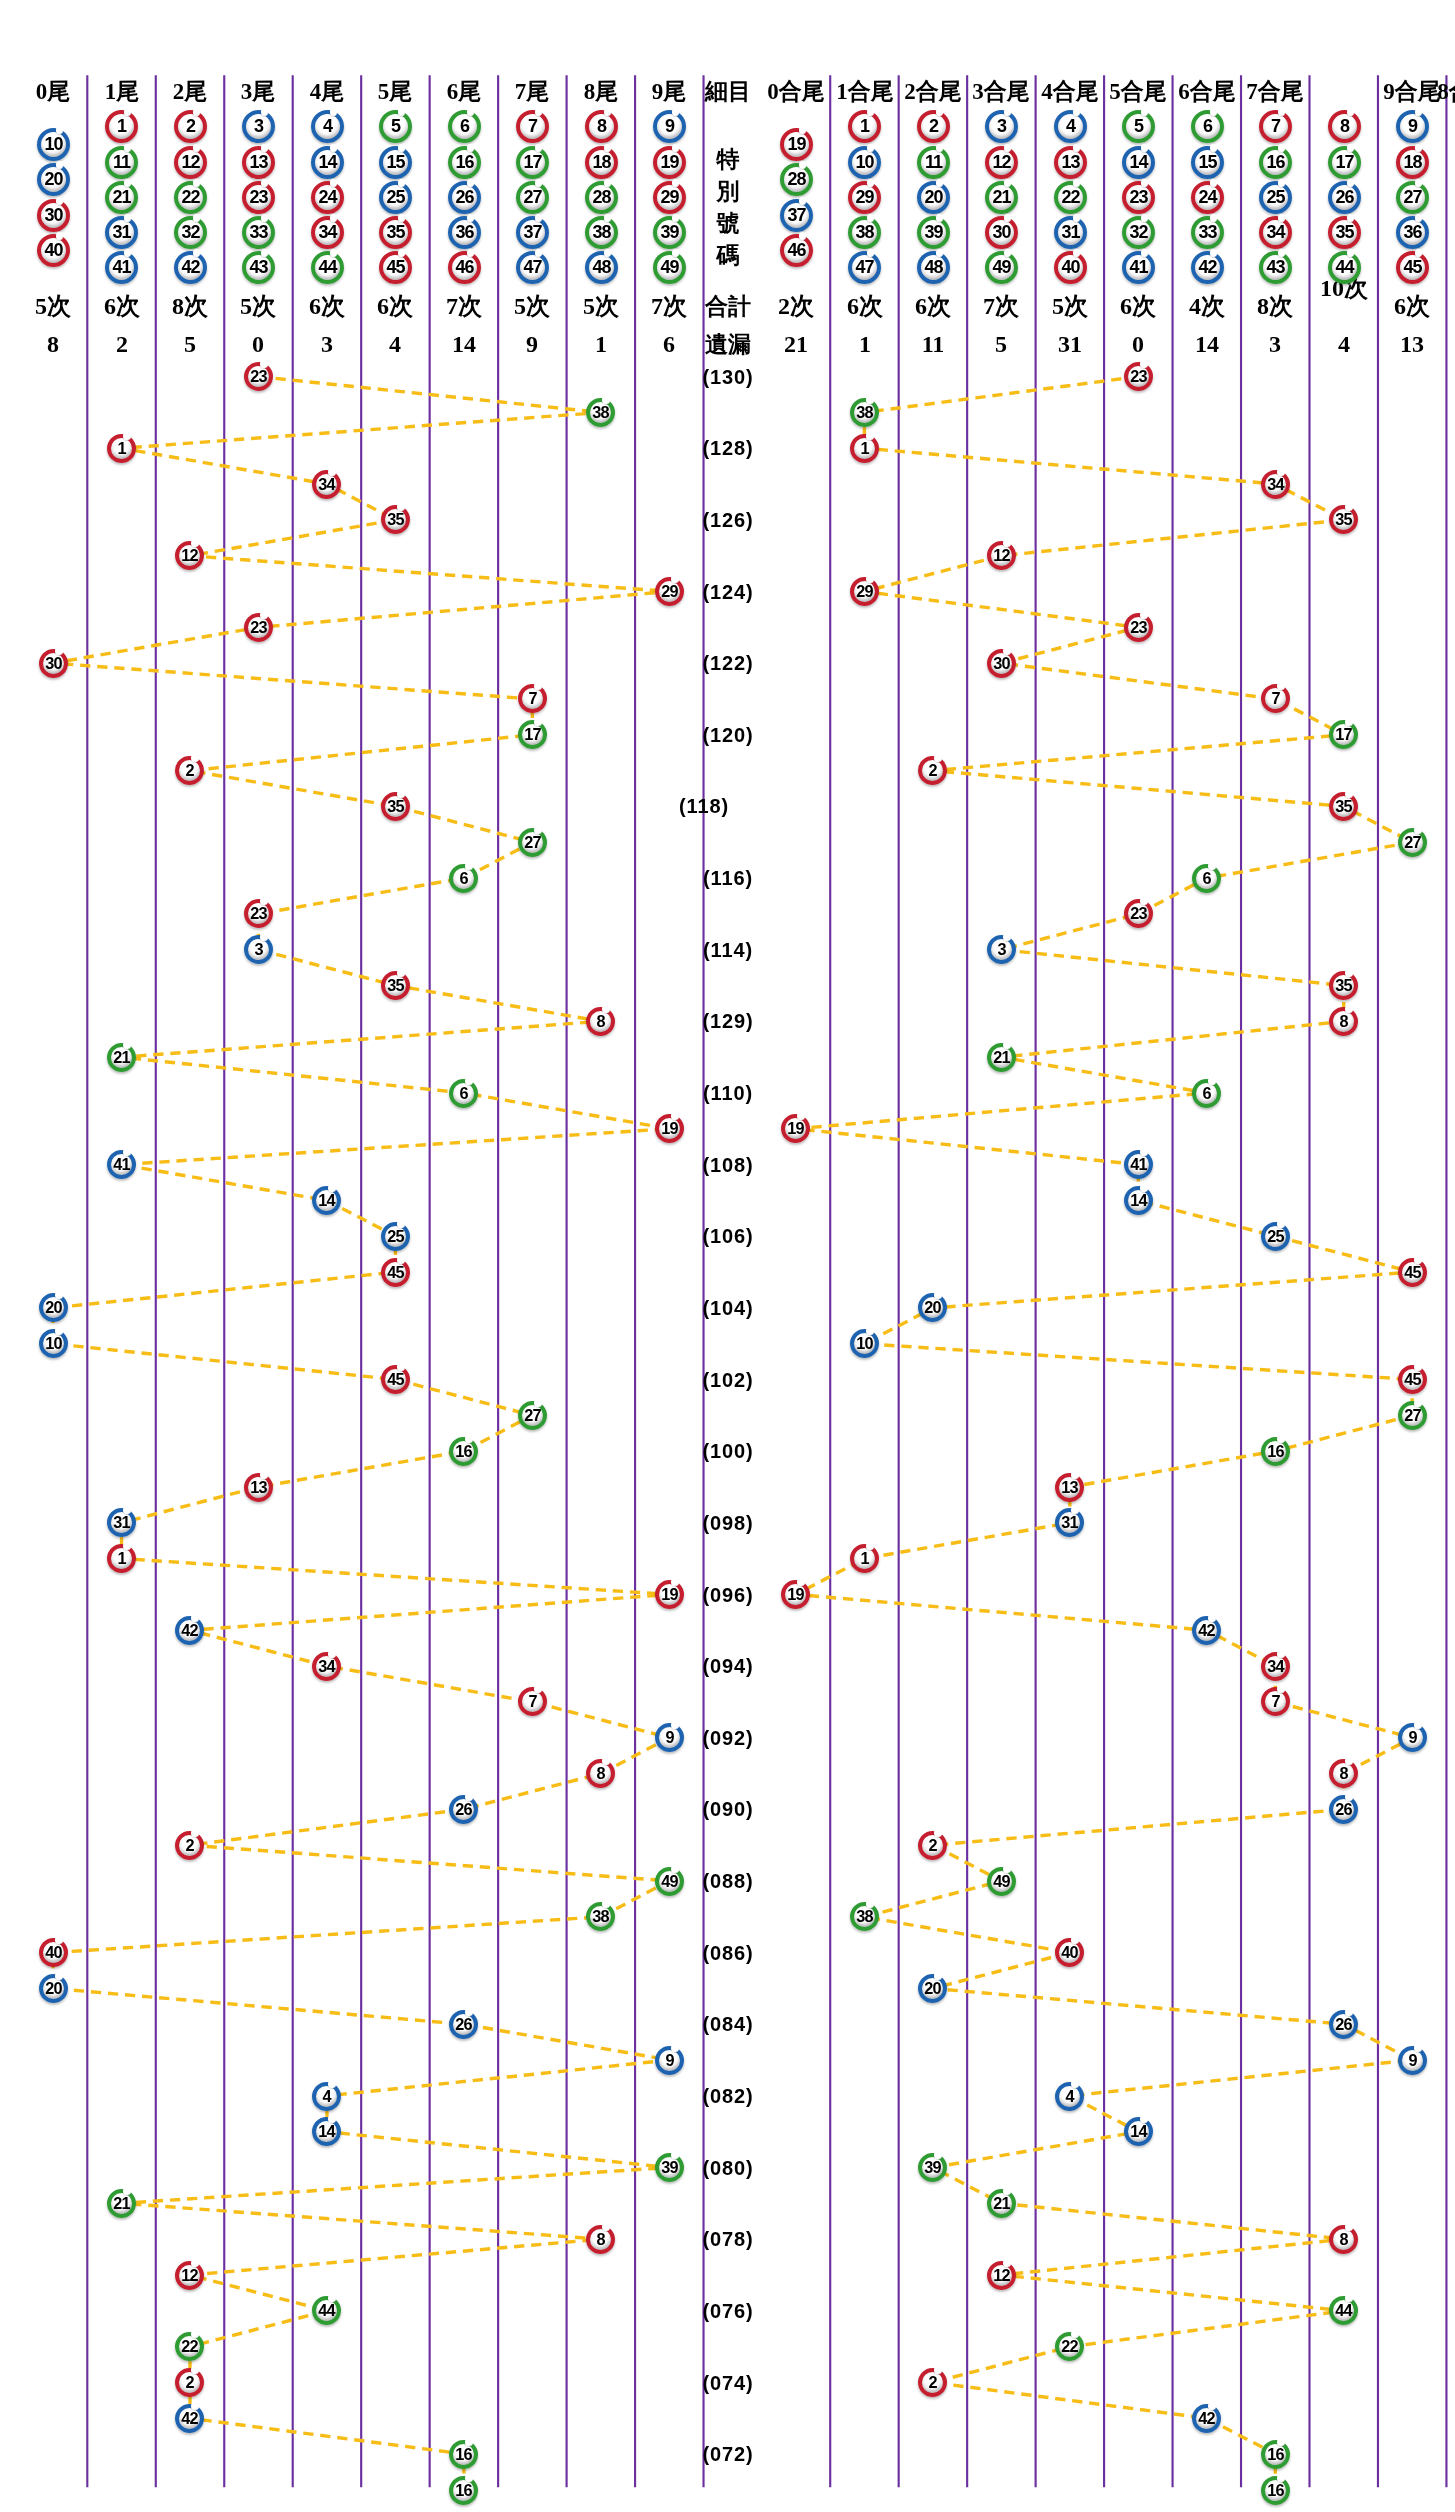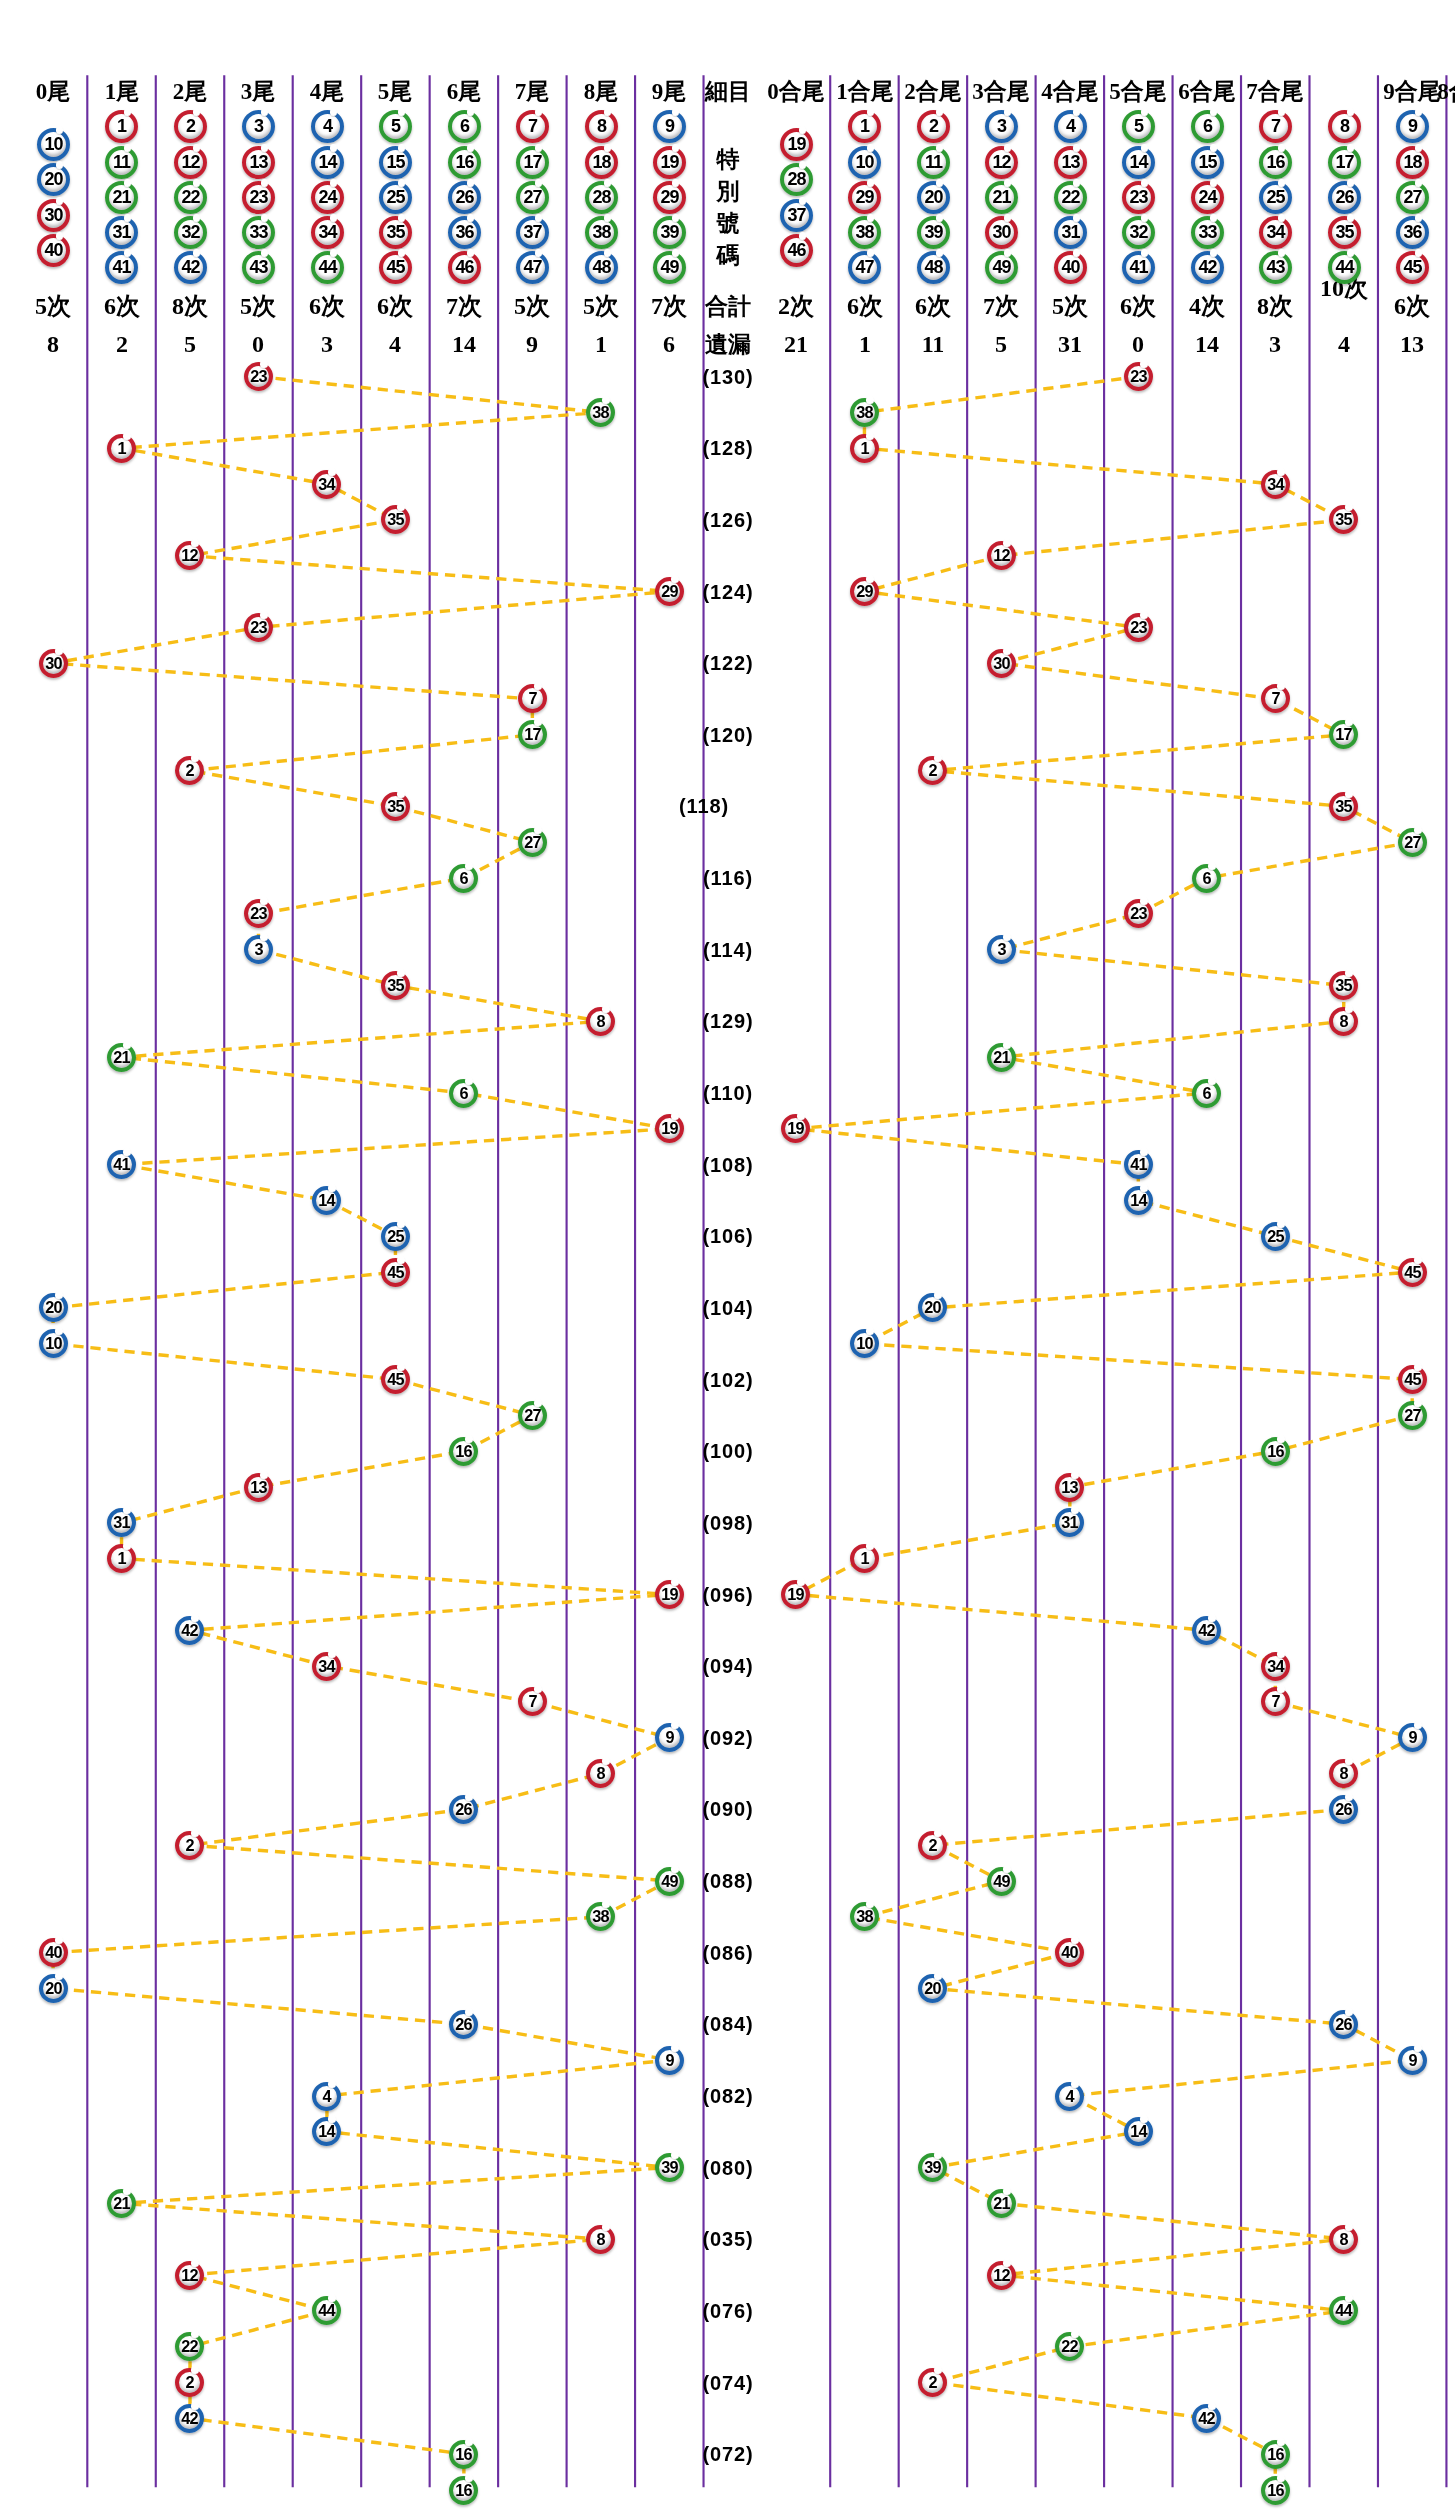--- a/index.html
+++ b/index.html
@@ -249,21 +249,21 @@
       <div class="abs period-label" style="left: 728px; top: 1523px;">(098)</div>
       <div class="abs period-label" style="left: 728px; top: 1595px;">(096)</div>
       <div class="abs period-label" style="left: 728px; top: 1666px;">(094)</div>
       <div class="abs period-label" style="left: 728px; top: 1738px;">(092)</div>
       <div class="abs period-label" style="left: 728px; top: 1809px;">(090)</div>
       <div class="abs period-label" style="left: 728px; top: 1881px;">(088)</div>
       <div class="abs period-label" style="left: 728px; top: 1953px;">(086)</div>
       <div class="abs period-label" style="left: 728px; top: 2024px;">(084)</div>
       <div class="abs period-label" style="left: 728px; top: 2096px;">(082)</div>
       <div class="abs period-label" style="left: 728px; top: 2168px;">(080)</div>
-      <div class="abs period-label" style="left: 728px; top: 2239px;">(035)</div>
+      <div class="abs period-label" style="left: 728px; top: 2239px;">(078)</div>
       <div class="abs period-label" style="left: 728px; top: 2311px;">(076)</div>
       <div class="abs period-label" style="left: 728px; top: 2383px;">(074)</div>
       <div class="abs period-label" style="left: 728px; top: 2454px;">(072)</div>
       <div class="ball cball red" style="left: 244px; top: 362px;">23</div>
       <div class="ball cball red" style="left: 1124px; top: 362px;">23</div>
       <div class="ball cball green" style="left: 586px; top: 398px;">38</div>
       <div class="ball cball green" style="left: 850px; top: 398px;">38</div>
       <div class="ball cball red" style="left: 107px; top: 434px;">1</div>
       <div class="ball cball red" style="left: 850px; top: 434px;">1</div>
       <div class="ball cball red" style="left: 312px; top: 470px;">34</div>

